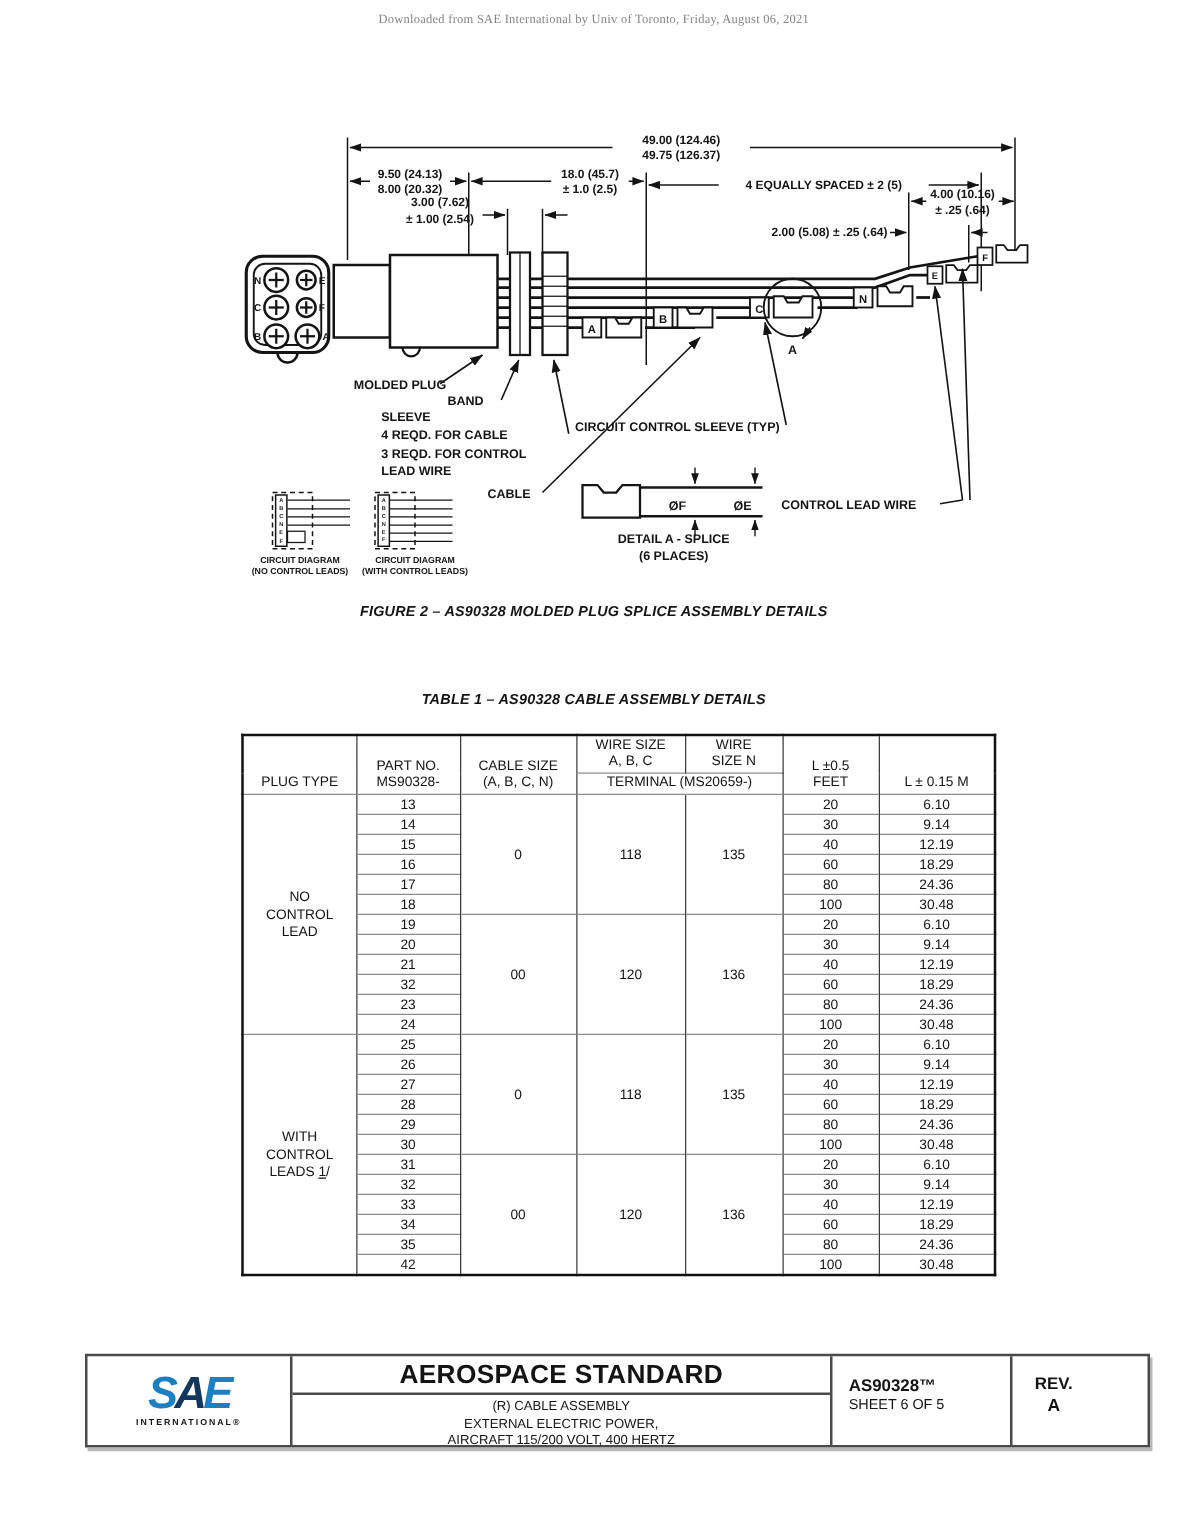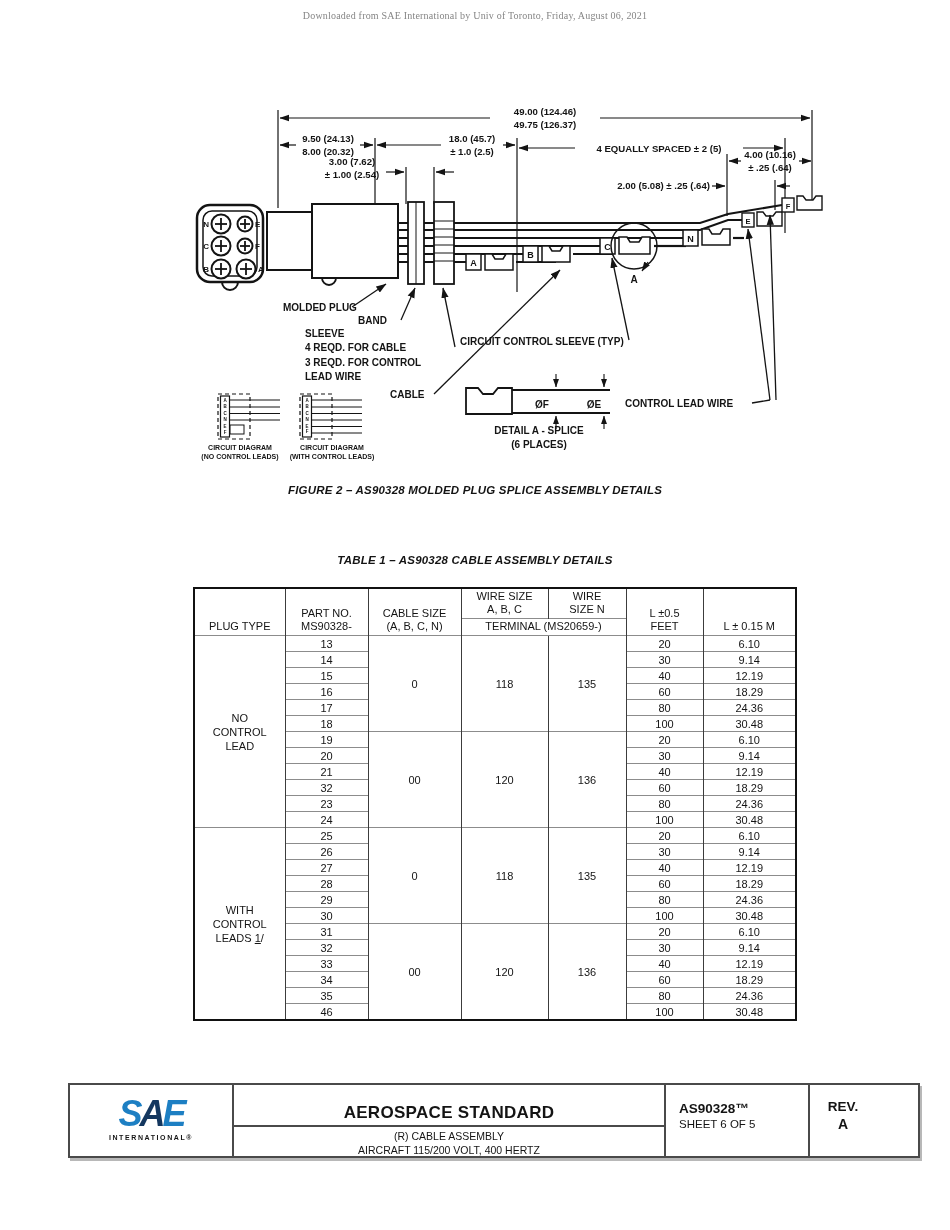--- a/index.html
+++ b/index.html
@@ -30,21 +30,21 @@
   #asm-table .plug-cell{line-height:14px;}
   #asm-table thead tr:nth-child(2) th{vertical-align:middle;border-top:1px solid #8c8c8c;}
   .uref{text-decoration:underline;}
   #footnote{position:absolute;left:192px;top:1002px;font-size:11px;letter-spacing:.2px;}
   
   #footer{position:absolute;left:68px;top:1083px;width:852px;height:75px;box-sizing:border-box;
       border:2px solid #4a4a4a;display:flex;box-shadow:2px 3px 0 #b8b8b8;}
   .f-cell{box-sizing:border-box;height:100%;}
   #f-logo{width:164px;border-right:2px solid #4a4a4a;display:flex;align-items:center;justify-content:center;}
   #f-center{width:432px;border-right:2px solid #4a4a4a;text-align:center;}
-  #f-title{font-weight:bold;font-size:17px;padding:18px 0 2px 0;border-bottom:2px solid #4a4a4a;letter-spacing:.3px;}
+  #f-title{font-weight:bold;font-size:21px;padding:3px 0 2px 0;border-bottom:2px solid #4a4a4a;letter-spacing:.3px;}
   #f-sub{font-size:10.5px;line-height:13.5px;padding-top:3px;}
   #f-as{width:144px;border-right:2px solid #4a4a4a;padding:16px 0 0 13px;}
   #f-as-no{font-weight:bold;font-size:13.5px;}
   #f-as-sheet{font-size:11.5px;margin-top:2px;}
   #f-rev{width:66px;text-align:center;padding-top:14px;}
   #f-rev-lbl{font-weight:bold;font-size:13.5px;}
   #f-rev-val{font-weight:bold;font-size:14px;margin-top:2px;}
 </style>
 </head>
 <body>
@@ -448,40 +448,41 @@
             <td>34</td>
             <td>60</td>
             <td>18.29</td>
           </tr>
           <tr>
             <td>35</td>
             <td>80</td>
             <td>24.36</td>
           </tr>
           <tr>
-            <td>46</td>
+            <td>42</td>
             <td>100</td>
             <td>30.48</td>
           </tr>
         </tbody>
     </table>
   </div>
 
 
   <div id="footer">
     <div id="f-logo" class="f-cell">
       <svg width="120" height="56" viewBox="0 0 120 56">
         <text x="60" y="33" text-anchor="middle" font-family="Liberation Sans, sans-serif" font-weight="bold" font-style="italic" font-size="36" letter-spacing="-3"><tspan fill="#1d7fc3">S</tspan><tspan fill="#14375f">A</tspan><tspan fill="#1d7fc3">E</tspan></text>
         <text x="60" y="47" text-anchor="middle" font-family="Liberation Sans, sans-serif" font-weight="bold" font-size="7" letter-spacing="1.6" fill="#14375f">INTERNATIONAL®</text>
       </svg>
     </div>
     <div id="f-center" class="f-cell">
       <div id="f-title">AEROSPACE STANDARD</div>
       <div id="f-sub">
         <div>(R) CABLE ASSEMBLY</div>
+        <div>EXTERNAL ELECTRIC POWER,</div>
         <div>AIRCRAFT 115/200 VOLT, 400 HERTZ</div>
       </div>
     </div>
     <div id="f-as" class="f-cell">
       <div id="f-as-no">AS90328™</div>
       <div id="f-as-sheet">SHEET 6 OF 5</div>
     </div>
     <div id="f-rev" class="f-cell">
       <div id="f-rev-lbl">REV.</div>
       <div id="f-rev-val">A</div>

